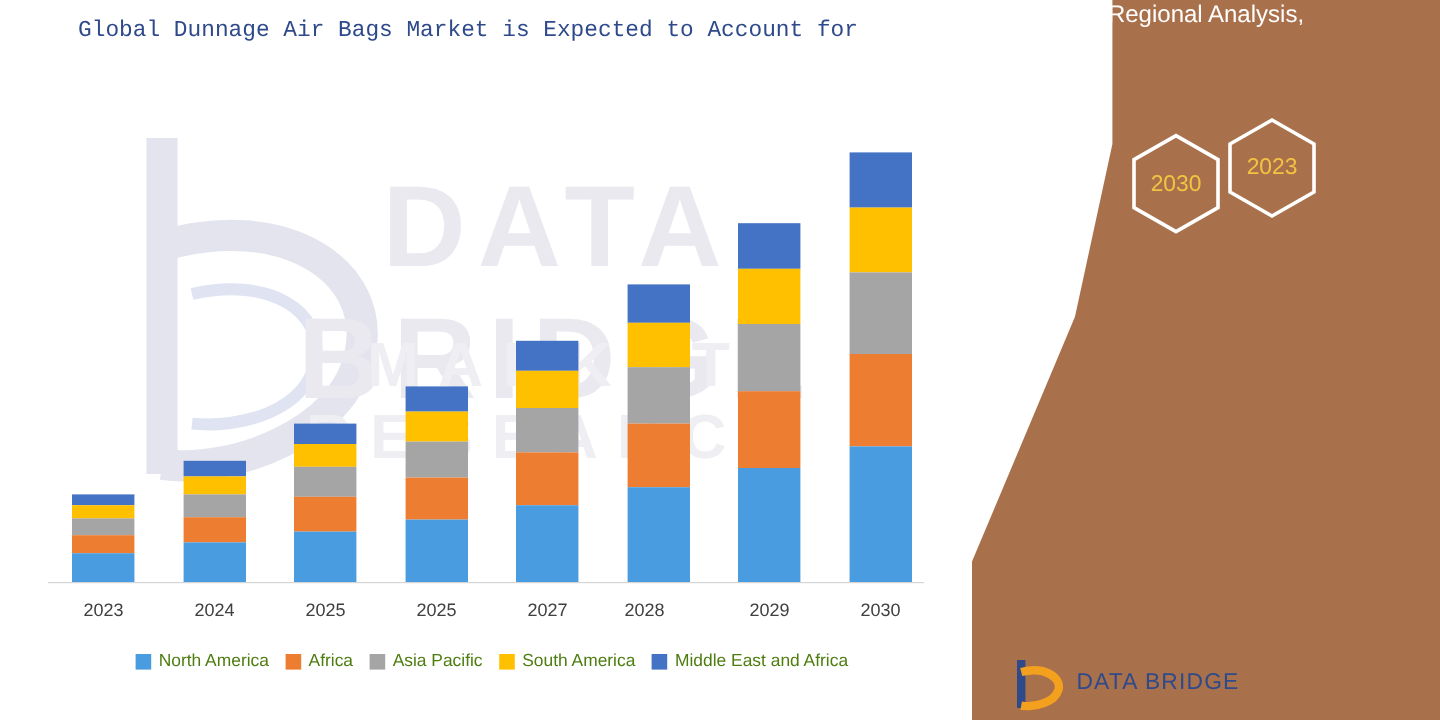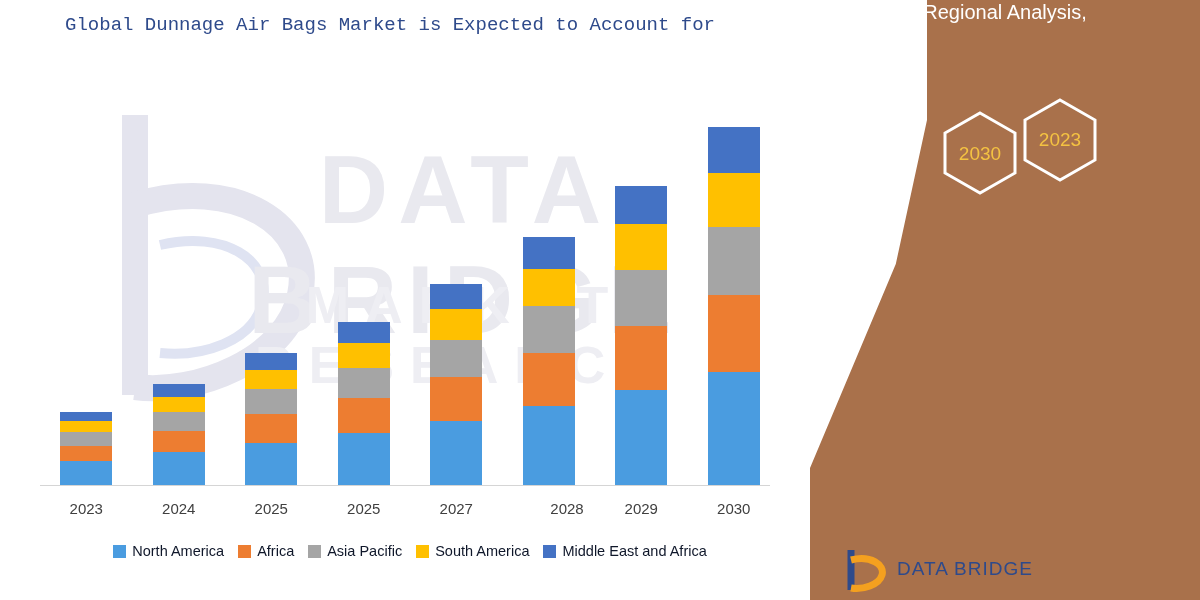--- a/index.html
+++ b/index.html
@@ -65,21 +65,21 @@
   .x-lab{
     position:absolute;width:90px;text-align:center;font-size:15px;color:#404040;
     top:6px;
   }
   #legend{
     position:absolute;left:40px;top:538px;width:740px;height:26px;
     display:flex;justify-content:center;align-items:center;gap:14px;
   }
   .legend-item{display:flex;align-items:center;gap:6px;}
   .legend-swatch{width:13px;height:13px;display:block;}
-  .legend-text{font-size:14.5px;color:#0f172a;}
+  .legend-text{font-size:14.5px;color:#4d7c0f;}
   
   #logo{
     position:absolute;left:845px;bottom:6px;width:200px;height:50px;z-index:4;
     display:flex;align-items:center;gap:8px;
   }
   #logo-text{color:#2e4a8b;font-size:19px;letter-spacing:1px;}
 </style>
 </head>
 <body>
 
@@ -170,21 +170,21 @@
         <div class="seg" style="background: rgb(74, 156, 224); height: 113.487px;"></div>
       </div>
     </div>
   <div id="axis-line"></div>
   <div id="x-labels">
       <div class="x-lab" style="left: 1.25px;">2023</div>
       <div class="x-lab" style="left: 93.75px;">2024</div>
       <div class="x-lab" style="left: 186.25px;">2025</div>
       <div class="x-lab" style="left: 278.75px;">2025</div>
       <div class="x-lab" style="left: 371.25px;">2027</div>
-      <div class="x-lab" style="left: 482px;">2028</div>
+      <div class="x-lab" style="left: 452px;">2028</div>
       <div class="x-lab" style="left: 556.25px;">2029</div>
       <div class="x-lab" style="left: 648.75px;">2030</div>
     </div>
   <div id="legend">
       <div class="legend-item">
         <span class="legend-swatch" style="background: rgb(74, 156, 224);"></span>
         <span class="legend-text">North America</span>
       </div>
       <div class="legend-item">
         <span class="legend-swatch" style="background: rgb(237, 125, 49);"></span>

